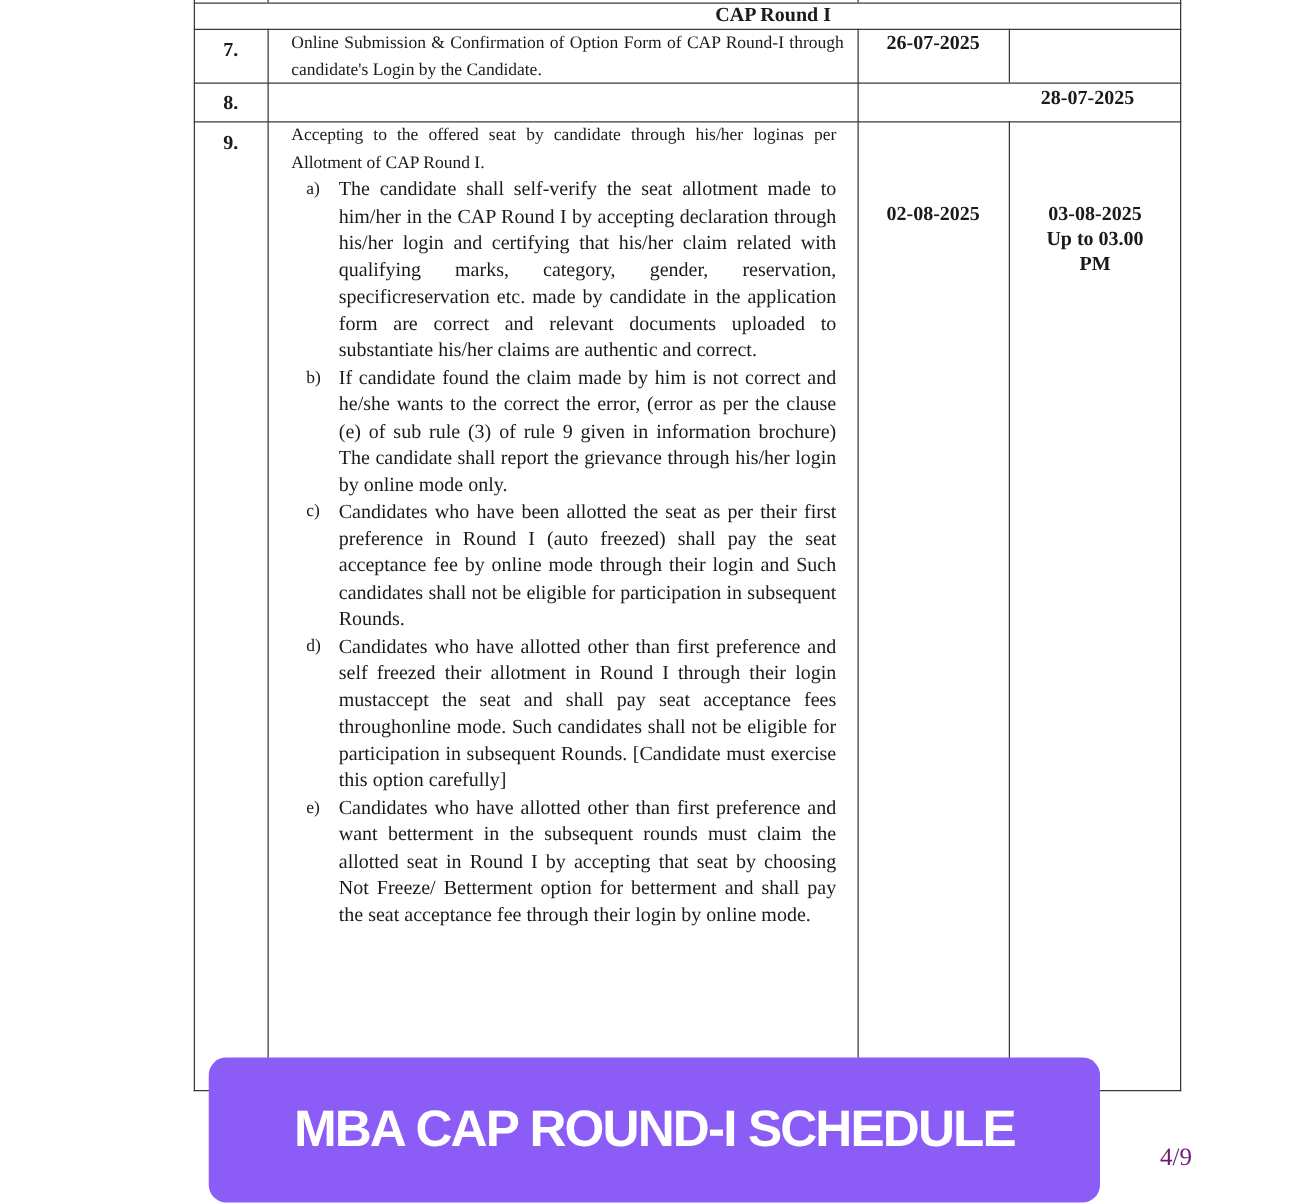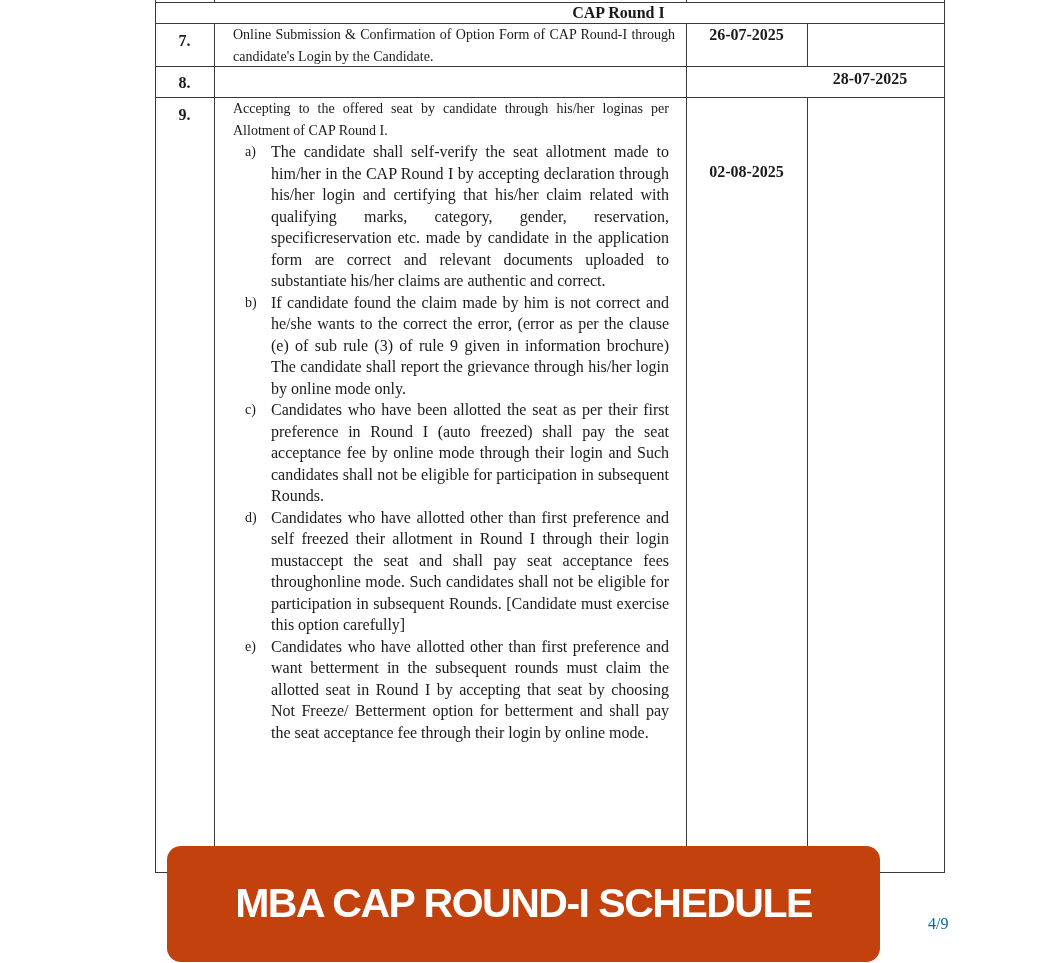--- a/index.html
+++ b/index.html
@@ -8,23 +8,23 @@
   .ln { position: absolute; background: #3a3a3a; }
   .h { height: 1px; }
   .v { width: 1px; }
   .cell { position: absolute; box-sizing: border-box; }
   .sn { font-weight: bold; font-size: 16px; text-align: center; }
   .desc { font-size: 14px; line-height: 21.5px; text-align: justify; }
   .date { font-weight: bold; font-size: 16px; text-align: center; line-height: 20px; }
   .round-title { font-weight: bold; font-size: 16px; text-align: center; }
   .sub { position: relative; padding-left: 38px; text-align: justify; font-size: 16px; line-height: 21.5px; }
   .sub .mk { position: absolute; left: 12px; top: 0; font-size: 14px; }
-  .banner { position: absolute; left: 167px; top: 846px; width: 713px; height: 116px; background: #c2410c; border-radius: 14px; }
+  .banner { position: absolute; left: 167px; top: 846px; width: 713px; height: 116px; background: #8b5cf6; border-radius: 14px; }
   .banner-text { position: absolute; left: 0; top: 34px; width: 100%; text-align: center; color: #ffffff; font-family: "Liberation Sans", sans-serif; font-weight: bold; font-size: 41px; letter-spacing: -1.5px; }
-  .pageno { position: absolute; left: 928px; top: 915px; font-size: 16px; color: #0369a1; }
+  .pageno { position: absolute; left: 928px; top: 915px; font-size: 20px; color: #701a75; }
 </style>
 </head>
 <body>
 
 <div class="tbl">
 
   <div class="ln h" style="left:0;top:2px;width:790px;"></div>
   <div class="ln h" style="left:0;top:23px;width:790px;"></div>
   <div class="ln h" style="left:0;top:66px;width:790px;"></div>
   <div class="ln h" style="left:0;top:97px;width:790px;"></div>
@@ -66,19 +66,24 @@
     <div class="sub">
       <span class="mk">d)</span>
       <span>Candidates who have allotted other than first preference and self freezed their allotment in Round I through their login mustaccept the seat and shall pay seat acceptance fees throughonline mode. Such candidates shall not be eligible for participation in subsequent Rounds. [Candidate must exercise this option carefully]</span>
     </div>
     <div class="sub">
       <span class="mk">e)</span>
       <span>Candidates who have allotted other than first preference and want betterment in the subsequent rounds must claim the allotted seat in Round I by accepting that seat by choosing Not Freeze/ Betterment option for betterment and shall pay the seat acceptance fee through their login by online mode.</span>
     </div>
   </div>
   <div class="cell date" style="left:531px;top:162px;width:121px;">02-08-2025</div>
+  <div class="cell date" style="left:652px;top:162px;width:138px;">
+    <div>03-08-2025</div>
+    <div>Up to 03.00</div>
+    <div>PM</div>
+  </div>
 </div>
 
 <div class="banner">
   <div class="banner-text">MBA CAP ROUND-I SCHEDULE</div>
 </div>
 
 <div class="pageno">4/9</div>
 
 </body></html>

